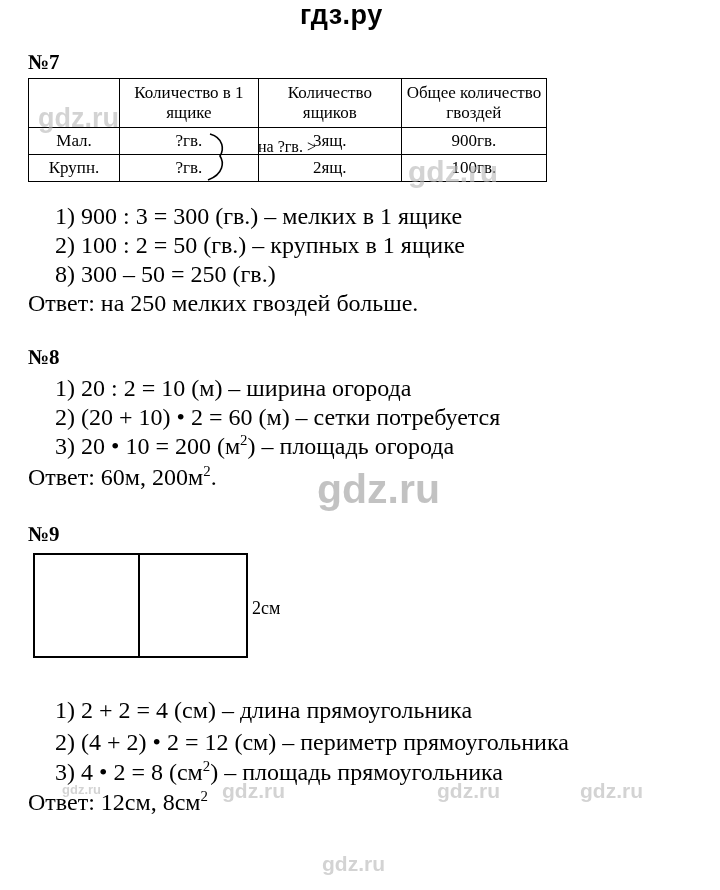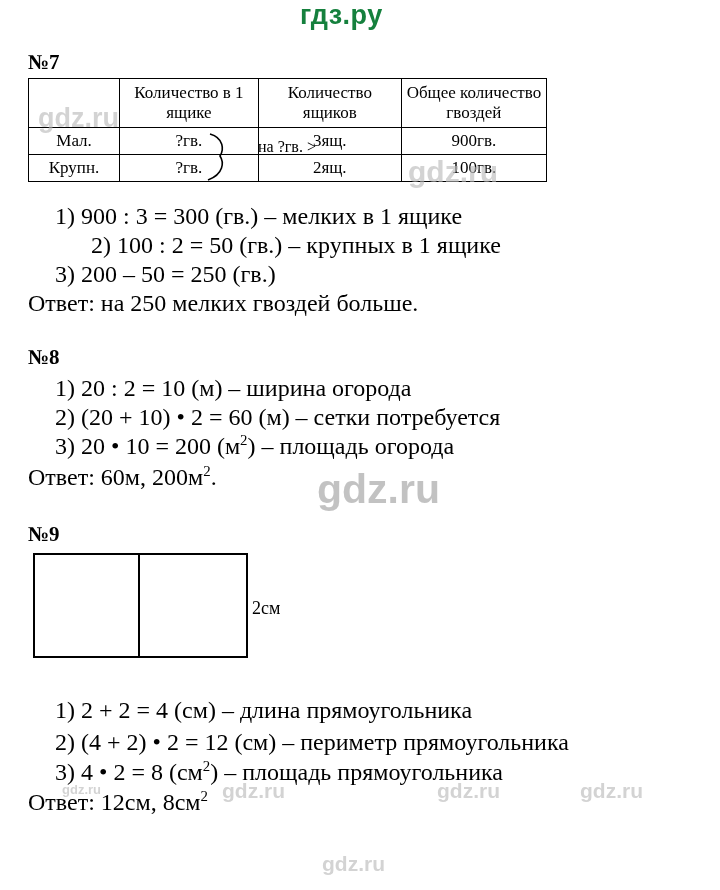--- a/index.html
+++ b/index.html
@@ -24,21 +24,21 @@
 
   
   .site-logo {
     position: absolute;
     top: 0px;
     left: 300px;
     font-family: "Liberation Sans", sans-serif;
     font-weight: bold;
     font-size: 27px;
     letter-spacing: 0.5px;
-    color: #15803d;
+    color: #000000;
   }
 
   
   .wm {
     position: absolute;
     font-family: "Liberation Sans", sans-serif;
     font-weight: bold;
     color: #b9b9b9;
     opacity: 0.62;
     white-space: nowrap;
@@ -120,21 +120,21 @@
   .line {
     position: absolute;
     font-size: 24px;
     font-family: "Liberation Serif", serif;
     white-space: nowrap;
   }
   .indent { left: 55px; }
   .noindent { left: 28px; }
 
   #t7l1 { top: 203px; }
-  #t7l2 { top: 232px; margin-left: 36px; }
+  #t7l2 { top: 232px; }
   #t7l3 { top: 261px; }
   #t7ans { top: 290px; }
 
   #t8l1 { top: 375px; }
   #t8l2 { top: 404px; }
   #t8l3 { top: 433px; text-align: center; }
   #t8ans { top: 464px; }
 
   #t9l1 { top: 697px; }
   #t9l2 { top: 729px; }
@@ -211,21 +211,21 @@
 
   <div class="brace-area">
     <svg width="210" height="62" viewBox="0 0 210 62">
       <path d="M 20 6 C 34 10, 34 22, 30 28 C 34 34, 34 46, 18 52" fill="none" stroke="#000" stroke-width="1.6"></path>
     </svg>
   </div>
   <div class="brace-label">на ?гв. &gt;</div>
 
   <div class="line indent" id="t7l1">1) 900 : 3 = 300 (гв.) – мелких в 1 ящике</div>
   <div class="line indent" id="t7l2">2) 100 : 2 = 50 (гв.) – крупных в 1 ящике</div>
-  <div class="line indent" id="t7l3">3) 200 – 50 = 250 (гв.)</div>
+  <div class="line indent" id="t7l3">8) 300 – 50 = 250 (гв.)</div>
   <div class="line noindent" id="t7ans">Ответ: на 250 мелких гвоздей больше.</div>
 
   <div class="task-num" id="task8-num">№8</div>
 
   <div class="line indent" id="t8l1">1) 20 : 2 = 10 (м) – ширина огорода</div>
   <div class="line indent" id="t8l2">2) (20 + 10) • 2 = 60 (м) – сетки потребуется</div>
   <div class="line indent" id="t8l3"><span>3) 20 • 10 = 200 (м</span><sup>2</sup><span>) – площадь огорода</span></div>
   <div class="line noindent" id="t8ans"><span>Ответ: 60м,   200м</span><sup>2</sup><span>.</span></div>
 
   <div class="task-num" id="task9-num">№9</div>

